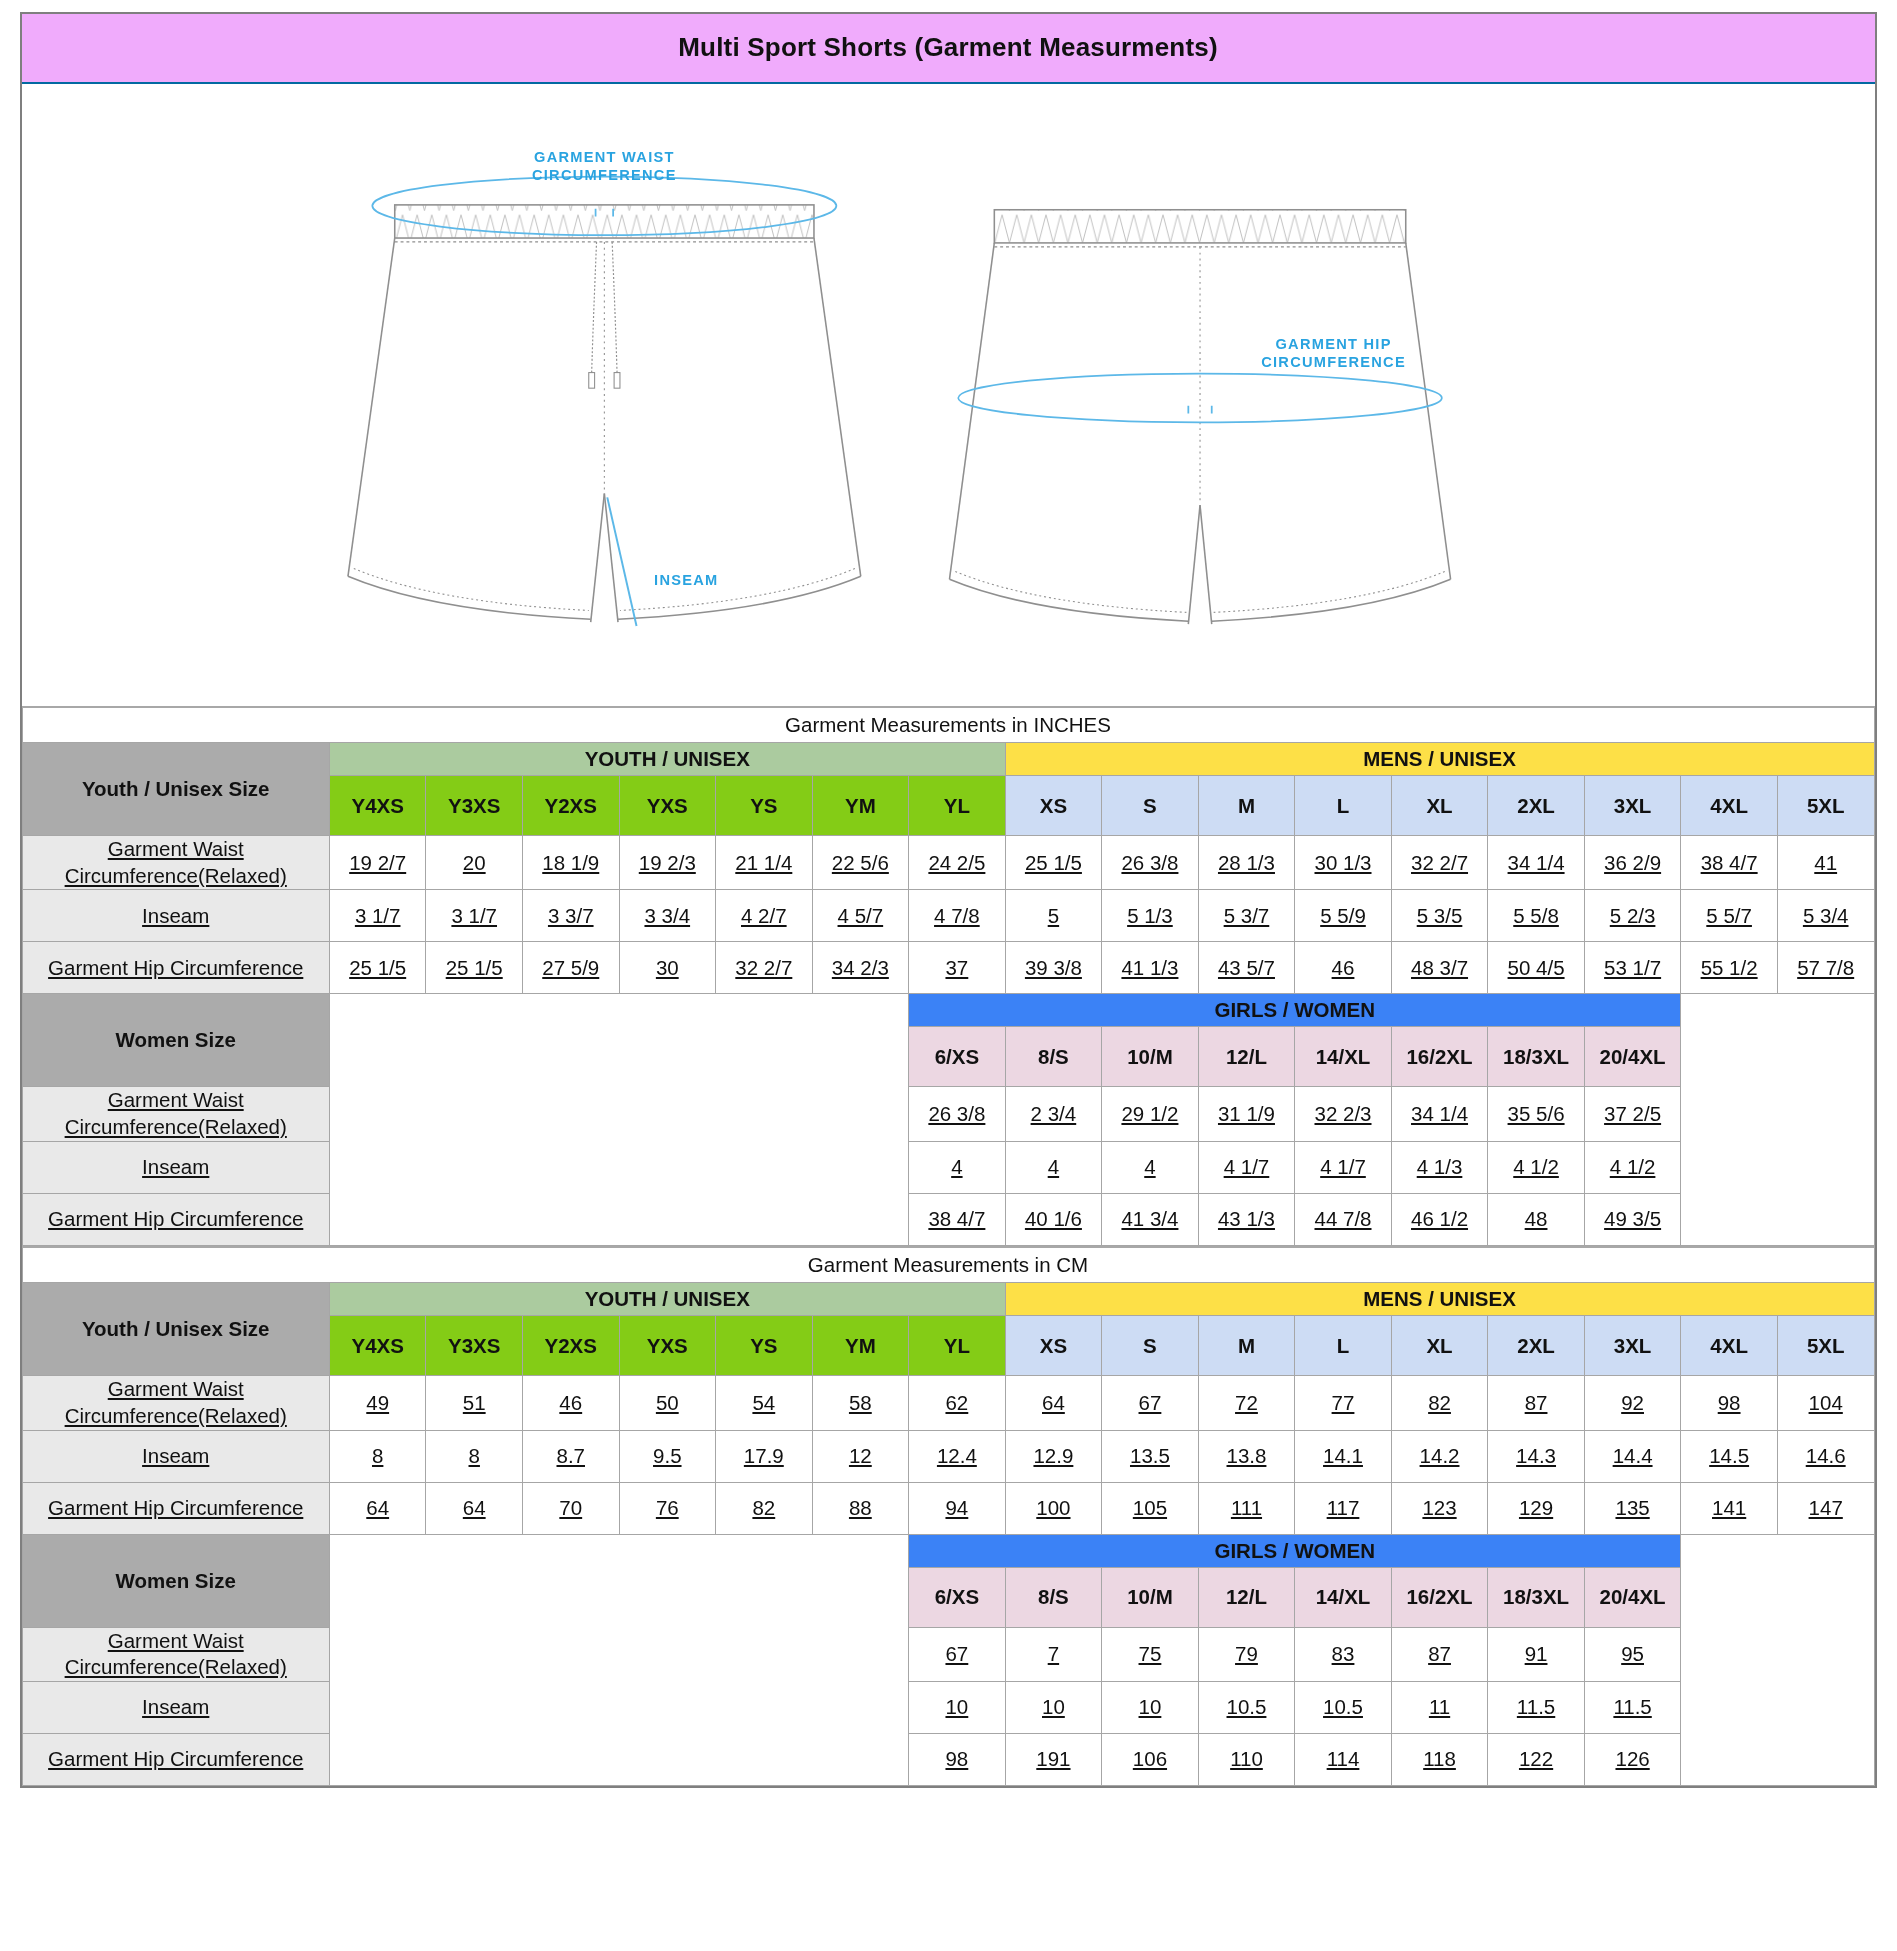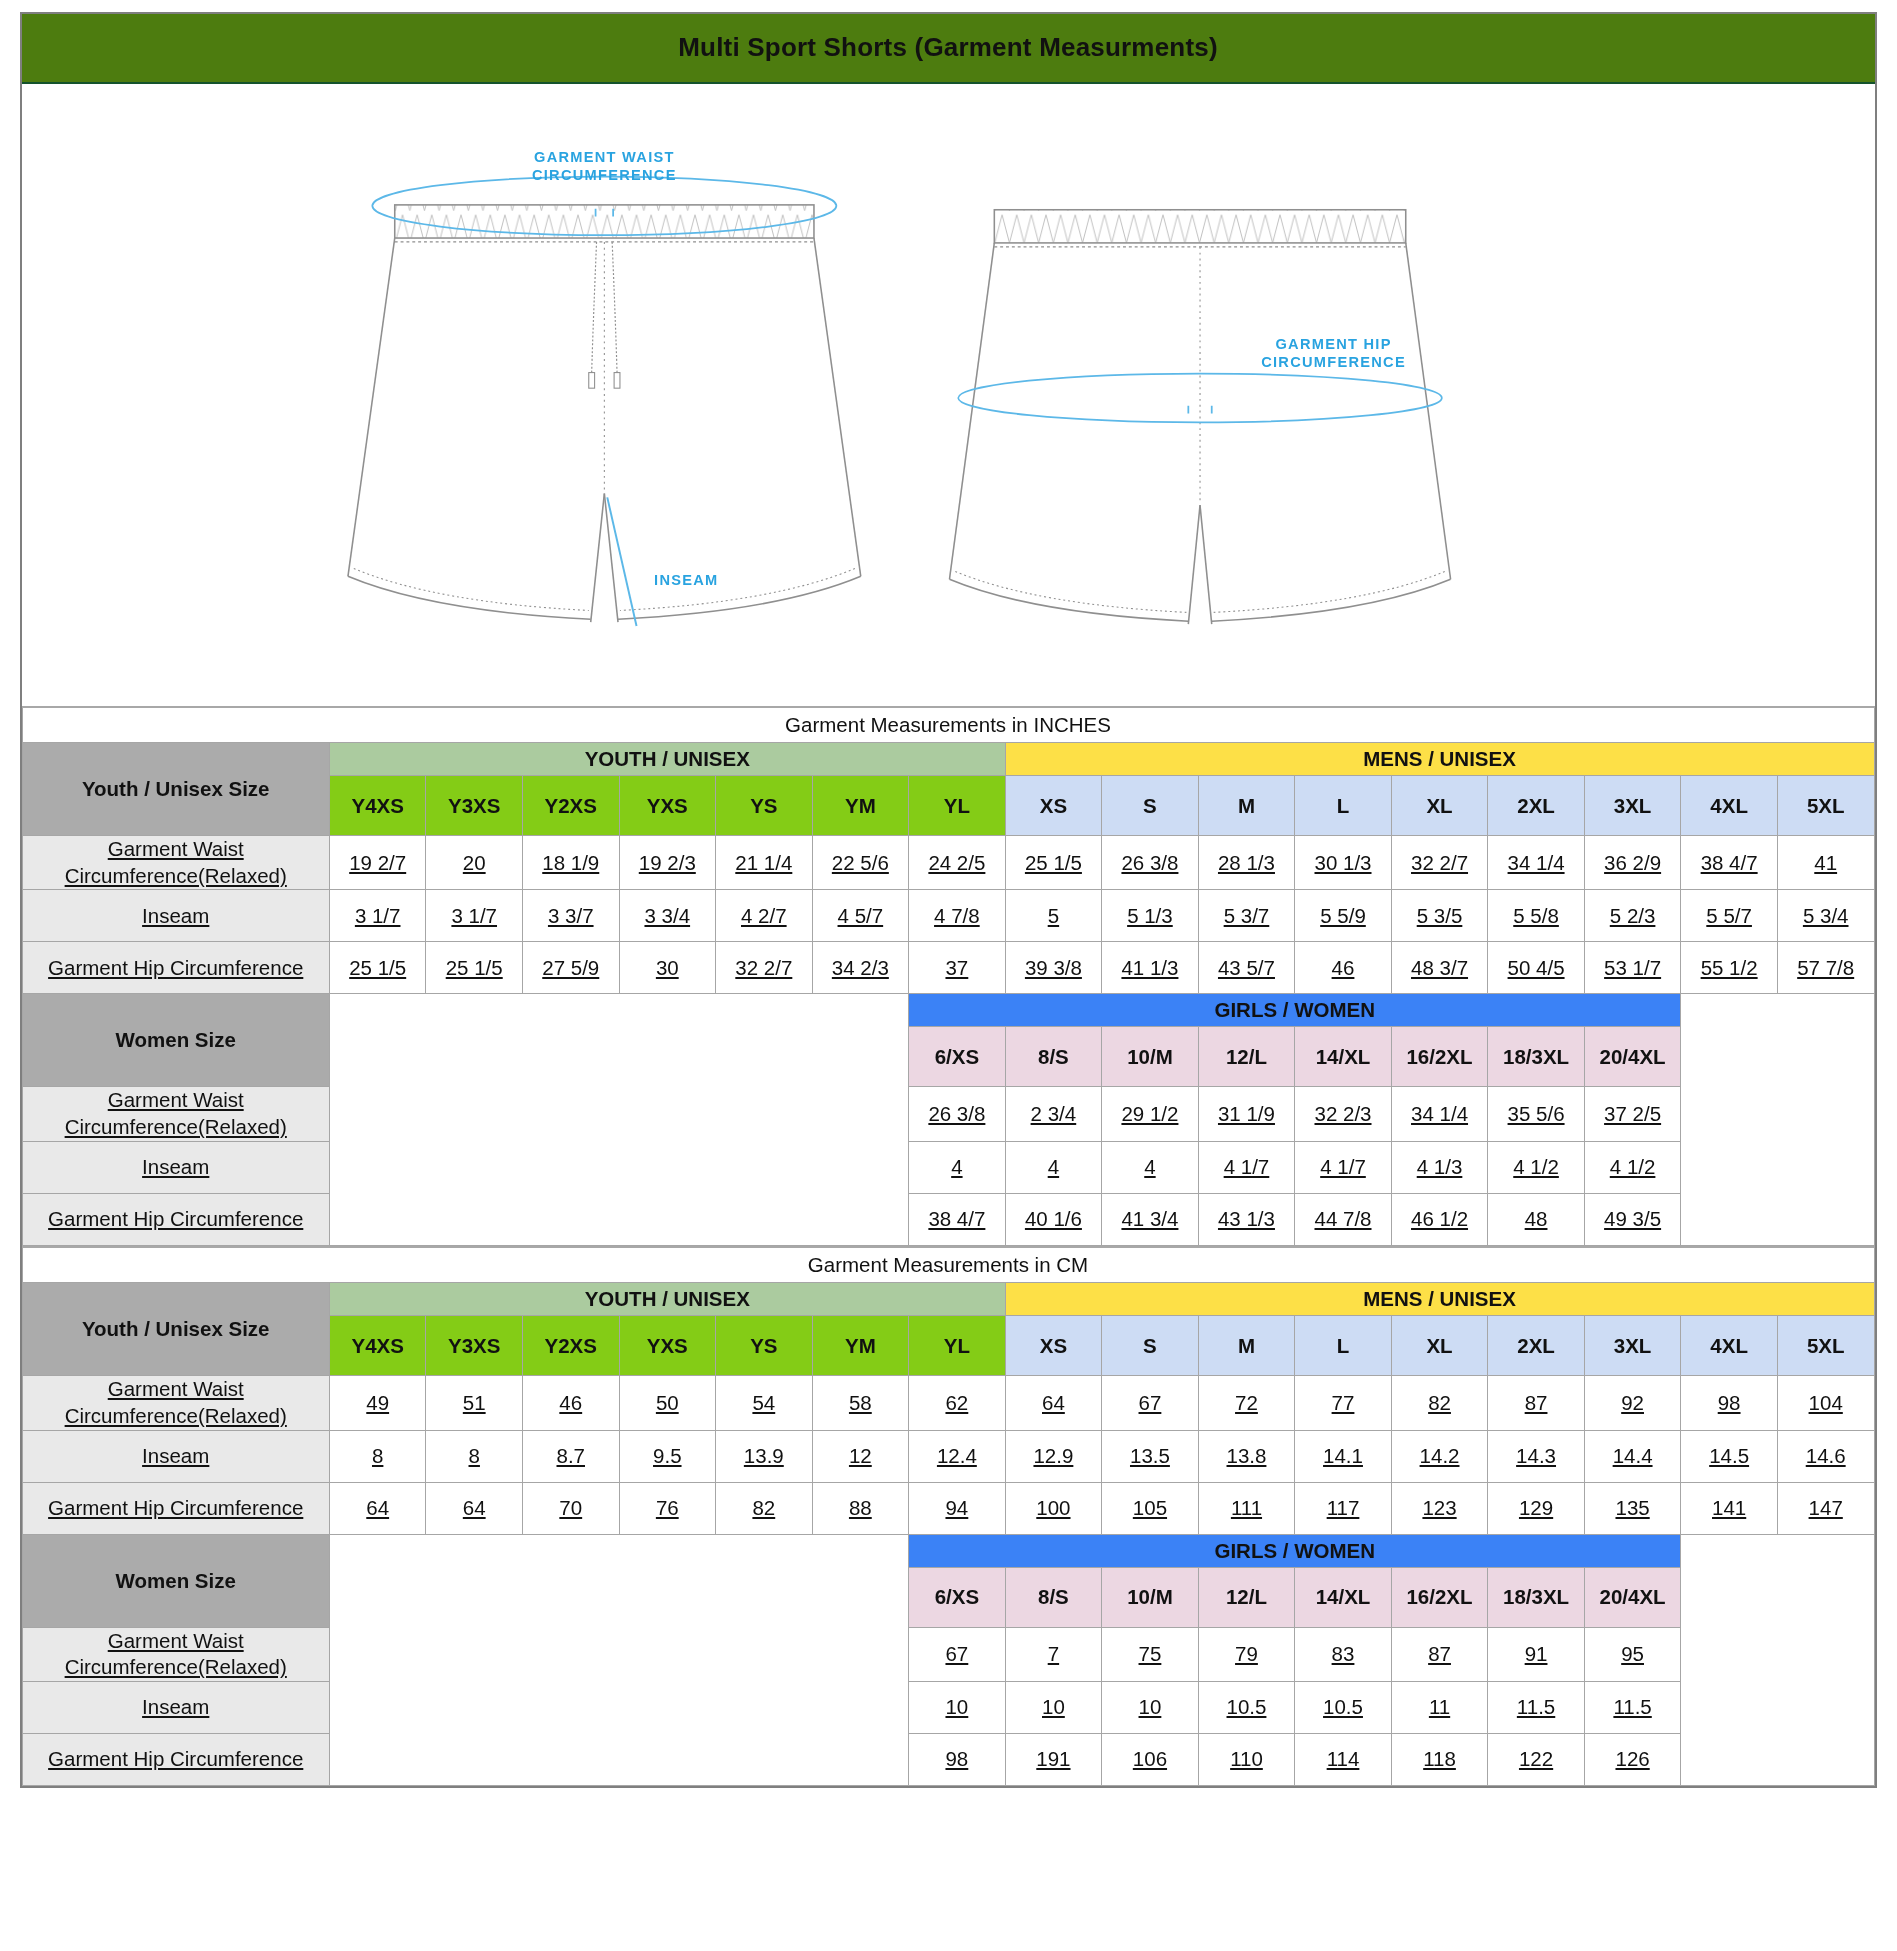--- a/index.html
+++ b/index.html
@@ -1,18 +1,18 @@
 <!DOCTYPE html>
 <html><head>
 <meta charset="utf-8">
 <style>
   html,body{margin:0;padding:0;background:#ffffff;}
   body{width:1898px;height:1951px;position:relative;font-family:"Liberation Sans",sans-serif;color:#111;}
   .frame{position:absolute;left:19.5px;top:11.7px;width:1857px;border:2px solid #7f7f7f;background:#fff;box-sizing:border-box;}
-  .title-bar{height:68px;background:#4d7c0f;border-bottom:2px solid #14532d;display:flex;align-items:center;justify-content:center;font-size:26px;font-weight:bold;letter-spacing:0.2px;}
+  .title-bar{height:68px;background:#f0abfc;border-bottom:2px solid #0369a1;display:flex;align-items:center;justify-content:center;font-size:26px;font-weight:bold;letter-spacing:0.2px;}
   .diagram{height:622px;position:relative;background:#fff;border-radius:10px;}
   .diagram svg{position:absolute;left:0;top:0;}
   svg text{font-family:"Liberation Sans",sans-serif;}
   .ann-label{fill:#29a3e0;font-size:15px;font-weight:bold;letter-spacing:1.3px;}
   table.size-table{width:100%;border-collapse:collapse;table-layout:fixed;border-top:2.9px solid #a8a8a8;}
   table.size-table td{border:1px solid #a6a6a6;text-align:center;vertical-align:middle;font-size:20.5px;padding:0 2px;box-sizing:border-box;overflow:hidden;}
   .c-label{width:16.6%;}
   .r-head{height:36px;}
   .r-band{height:33px;}
   .r-size{height:60px;}
@@ -286,21 +286,21 @@
       <td>92</td>
       <td>98</td>
       <td>104</td>
     </tr>
     <tr class="r-data">
       <td class="label-cell">Inseam</td>
       <td>8</td>
       <td>8</td>
       <td>8.7</td>
       <td>9.5</td>
-      <td>13.9</td>
+      <td>17.9</td>
       <td>12</td>
       <td>12.4</td>
       <td>12.9</td>
       <td>13.5</td>
       <td>13.8</td>
       <td>14.1</td>
       <td>14.2</td>
       <td>14.3</td>
       <td>14.4</td>
       <td>14.5</td>

